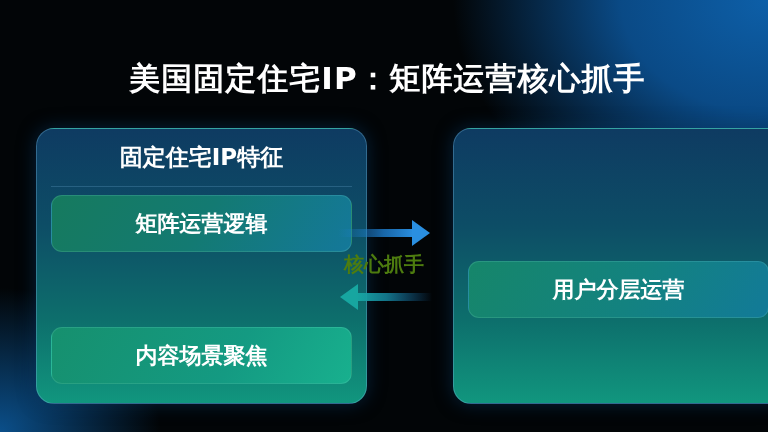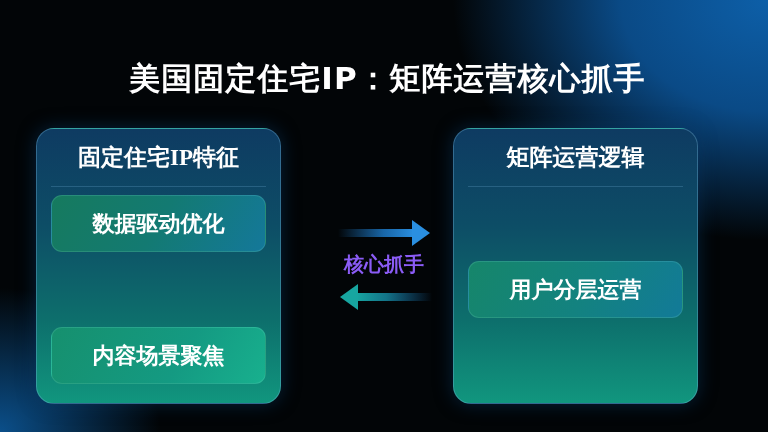--- a/index.html
+++ b/index.html
@@ -12,26 +12,25 @@
       #020507;
     position: relative;
     color: #fff;
   }
   .title {
     position: absolute; left: 7px; right: 0; top: 58px;
     text-align: center; font-size: 31px; font-weight: bold;
     letter-spacing: 1px; color: #fff;
   }
   .panel {
-    position: absolute; top: 128px; width: 245px; height: 276px;
+    position: absolute; top: 128px; width: 331px; height: 276px;
     border-radius: 18px;
     background: linear-gradient(180deg, #0e3b62 0%, #0d4d66 35%, #0d6f6c 70%, #11967e 100%);
     border: 1px solid rgba(120,190,230,0.35);
     box-shadow: 0 0 18px rgba(10,60,110,0.5);
-    font-family: Liberation Serif, serif;
   }
   .panel.left { left: 36px; }
   .panel.right { left: 453px; }
   .panel-title {
     height: 58px; display: flex; align-items: center; justify-content: center;
     font-size: 23px; font-weight: bold; color: #fff;
     border-bottom: 1px solid rgba(120,180,220,0.25);
     margin: 0 14px;
   }
   .item {
@@ -42,39 +41,38 @@
     display: flex; align-items: center; justify-content: center;
     font-size: 22px; font-weight: bold; color: #fff;
   }
   .item.i2 { background: linear-gradient(120deg, #16866a 0%, #138280 55%, #127a98 100%); }
   .item.i3 { background: linear-gradient(120deg, #16906e 0%, #149a82 60%, #18b08e 100%); }
   .item.i1 { top: 66px; }
   .item.i2 { top: 132px; }
   .item.i3 { top: 198px; }
   .center-label {
     position: absolute; left: 330px; top: 251px; width: 108px;
-    text-align: center; font-size: 20px; font-weight: bold; color: #8b5cf6;
+    text-align: center; font-size: 20px; font-weight: bold; color: #4d7c0f;
   }
   .arrow { position: absolute; }
   .arrow-right { left: 338px; top: 218px; }
   .arrow-left { left: 338px; top: 282px; }
 </style>
 </head>
 <body>
 
 <div class="title">美国固定住宅IP：矩阵运营核心抓手</div>
 
 <div class="panel left">
   <div class="panel-title">固定住宅IP特征</div>
-  <div class="item i1">数据驱动优化</div>
+  <div class="item i1">矩阵运营逻辑</div>
   <div class="item i3">内容场景聚焦</div>
 </div>
 
 <div class="panel right">
-  <div class="panel-title">矩阵运营逻辑</div>
   <div class="item i2">用户分层运营</div>
 </div>
 
 <svg class="arrow arrow-right" width="94" height="30" viewBox="0 0 94 30">
   <defs>
     <linearGradient id="gr" x1="0" x2="1" y1="0" y2="0">
       <stop offset="0" stop-color="#1e7fd0" stop-opacity="0"></stop>
       <stop offset="0.6" stop-color="#1e7fd0" stop-opacity="0.8"></stop>
       <stop offset="1" stop-color="#2a8fe0"></stop>
     </linearGradient>

